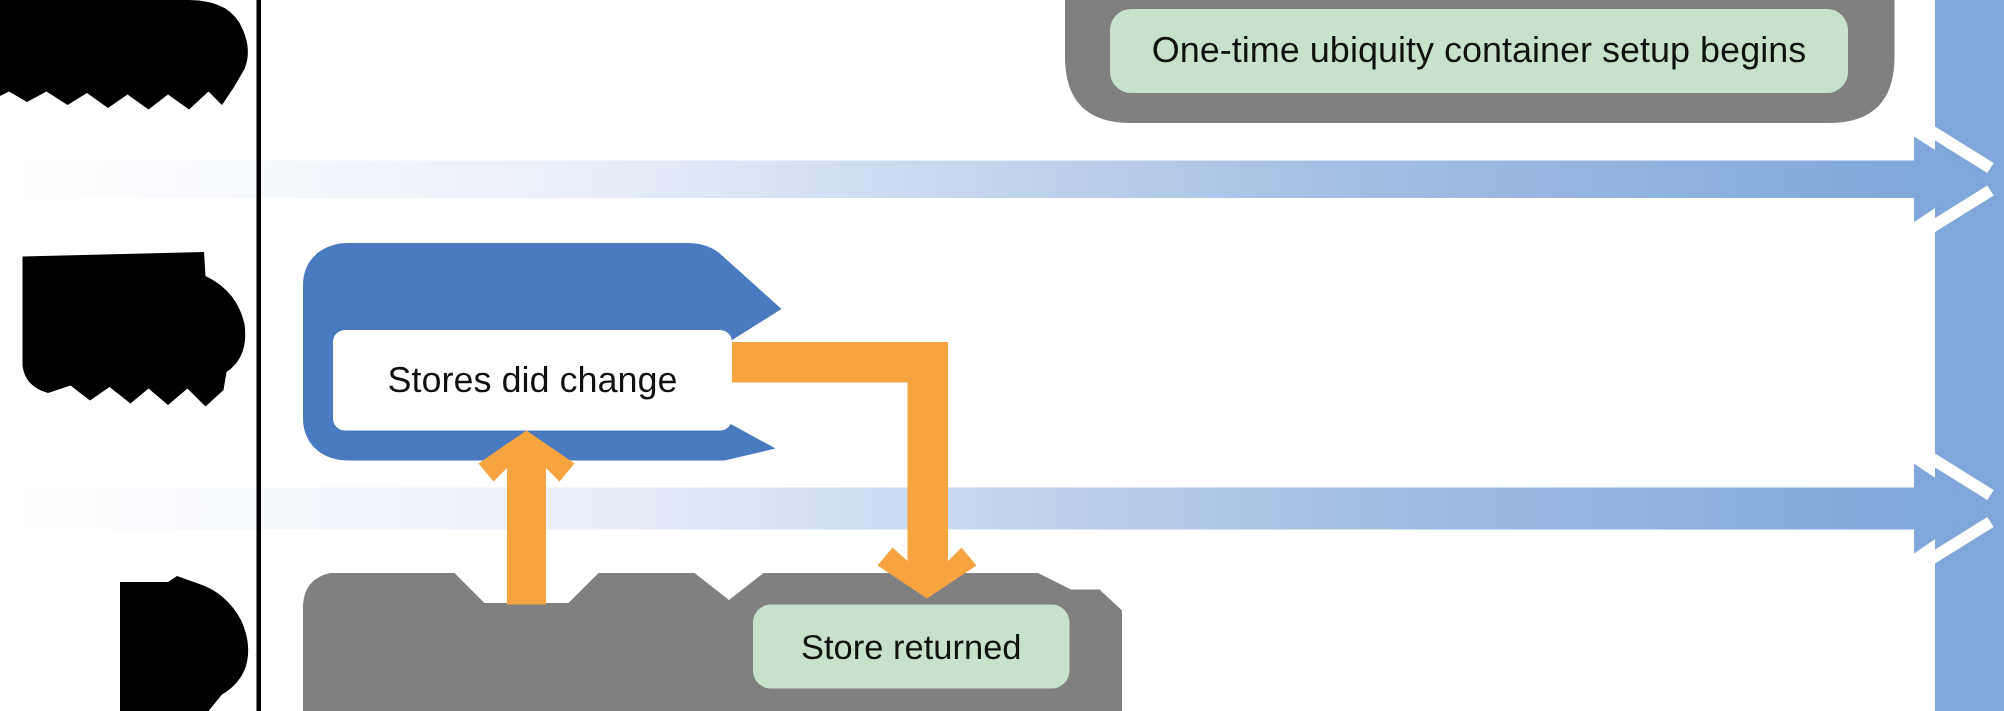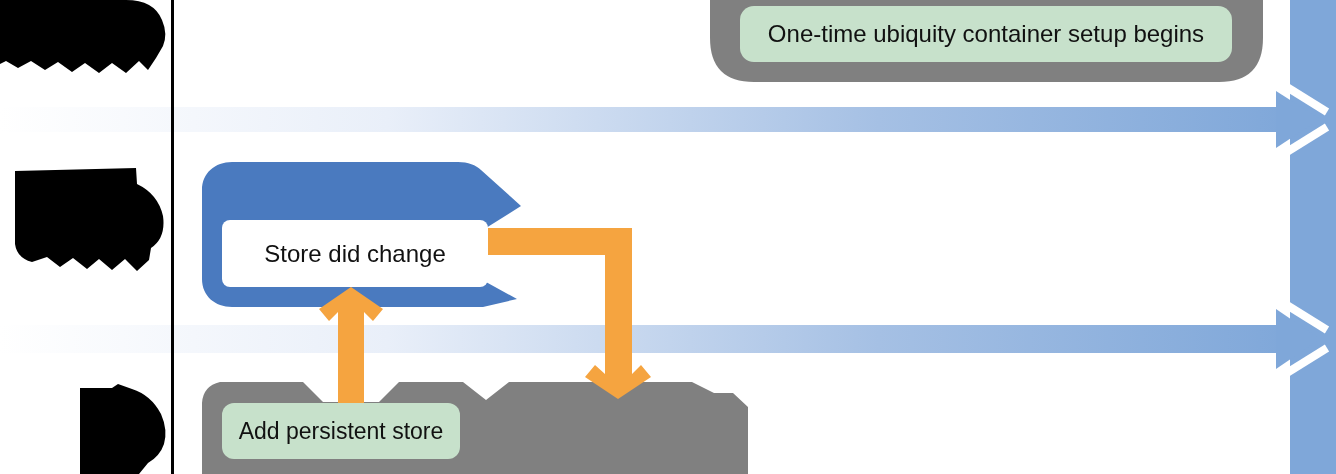--- a/index.html
+++ b/index.html
@@ -88,21 +88,21 @@
 
     <rect x="171" y="0" width="3" height="474" style="fill:var(--c-axis_black)"></rect>
   </svg>
 
   <div class="chip chip-row1">
     <span>One-time ubiquity container setup begins</span>
   </div>
 
 
   <div class="notif-body">
-    <span>Store did change</span>
+    <span>Stores did change</span>
   </div>
 
-  <div class="chip chip-add">
-    <span>Add persistent store</span>
+
+  <div class="chip chip-returned">
+    <span>Store returned</span>
   </div>
-
 
 </div>
 
 </body></html>

